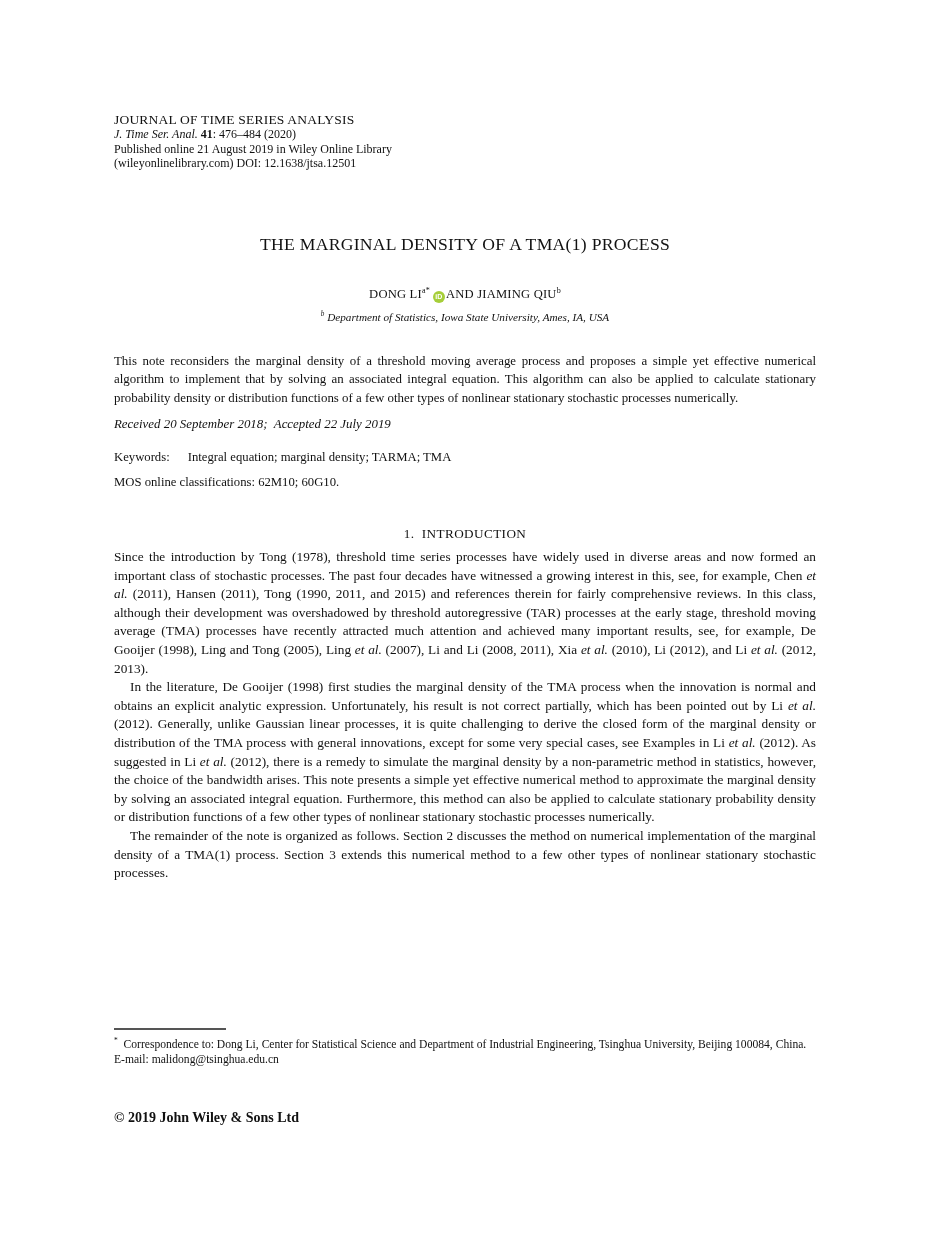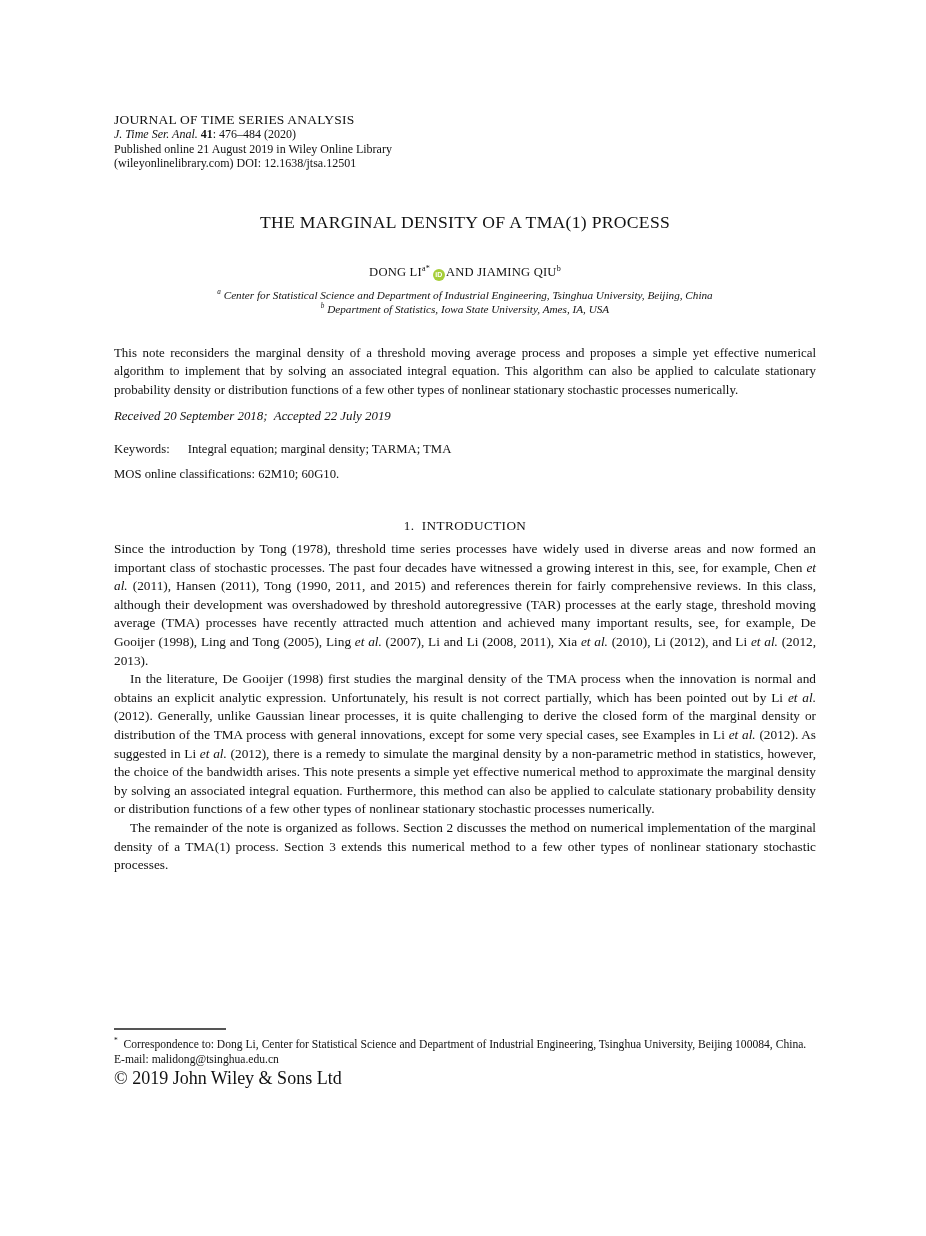--- a/index.html
+++ b/index.html
@@ -17,21 +17,21 @@
     width: 702px; height: 888px;
   }
 
   
   .journal-header { padding-top: 112px; }
   .journal-name { font-size: 13.5px; line-height: 15px; letter-spacing: 0.2px; }
   .hdr-line { font-size: 12px; line-height: 14.6px; }
 
   
   .notes-label { margin-top: 42px; text-align: center; font-size: 13px; letter-spacing: 0.6px; }
-  .paper-title { margin-top: 41px; text-align: center; font-size: 17.6px; letter-spacing: 0.3px; font-weight: 400; }
+  .paper-title { margin-top: 63px; text-align: center; font-size: 17.6px; letter-spacing: 0.3px; font-weight: 400; }
   .authors { margin-top: 32px; text-align: center; font-size: 12.6px; letter-spacing: 0.2px; }
   .authors sup, .affil sup, .fn sup { font-size: 64%; vertical-align: super; line-height: 0; }
   .orcid {
     display: inline-block; width: 12px; height: 12px; border-radius: 50%;
     color: #ffffff; font-size: 7px; font-weight: bold; line-height: 12px;
     text-align: center; vertical-align: -1px; margin: 0 1px 0 3px;
     font-family: "Liberation Sans", sans-serif; cursor: pointer;
   }
   .affils { margin-top: 7px; text-align: center; font-style: italic; font-size: 11.2px; line-height: 14px; }
 
@@ -46,21 +46,21 @@
   .sec-heading { margin-top: 36px; text-align: center; font-size: 13.2px; letter-spacing: 0.4px; }
   .body-par { font-size: 13.3px; line-height: 18.6px; text-align: justify; }
   .body-par.first { margin-top: 6px; }
   .body-par.indent { text-indent: 16px; }
 
   
   .footer { position: absolute; left: 0; top: 1028px; width: 702px; }
   .fn-rule { width: 112px; height: 2px; background: #555555; margin-bottom: 8px; }
   .fn { font-size: 11.6px; line-height: 14.4px; text-align: justify; }
   .fn-email { font-size: 11.6px; line-height: 14.4px; margin-top: 1px; }
-  .copyright { position: absolute; left: 0; top: 1068px; font-size: 18px; }
+  .copyright { position: absolute; left: 0; top: 1110px; font-size: 14px; font-weight: bold; }
 </style>
 </head>
 <body>
 
 <div class="page">
 
   <div class="journal-header">
     <div class="journal-name">JOURNAL OF TIME SERIES ANALYSIS</div>
     <div class="hdr-line"><i>J. Time Ser. Anal.</i> <b>41</b>: 476–484 (2020)</div>
     <div class="hdr-line">Published online 21 August 2019 in Wiley Online Library</div>
@@ -68,21 +68,20 @@
   </div>
 
 
   <h1 class="paper-title">THE MARGINAL DENSITY OF A TMA(1) PROCESS</h1>
 
   <div class="authors">
     <span>DONG LI<sup>a*</sup></span><span class="orcid" title="iD" style="background: rgb(166, 206, 57);">iD</span><span>AND JIAMING QIU<sup>b</sup></span>
   </div>
 
   <div class="affils">
-    <div class="affil"><sup>a</sup> Center for Statistical Science and Department of Industrial Engineering, Tsinghua University, Beijing, China</div>
     <div class="affil"><sup>b</sup> Department of Statistics, Iowa State University, Ames, IA, USA</div>
   </div>
 
   <p class="abstract">This note reconsiders the marginal density of a threshold moving average process and proposes a simple yet effective numerical algorithm to implement that by solving an associated integral equation. This algorithm can also be applied to calculate stationary probability density or distribution functions of a few other types of nonlinear stationary stochastic processes numerically.</p>
 
   <p class="received">Received 20 September 2018;&nbsp; Accepted 22 July 2019</p>
 
   <p class="keywords">
     <span class="kw-label">Keywords:</span><span>Integral equation; marginal density; TARMA; TMA</span>
   </p>

